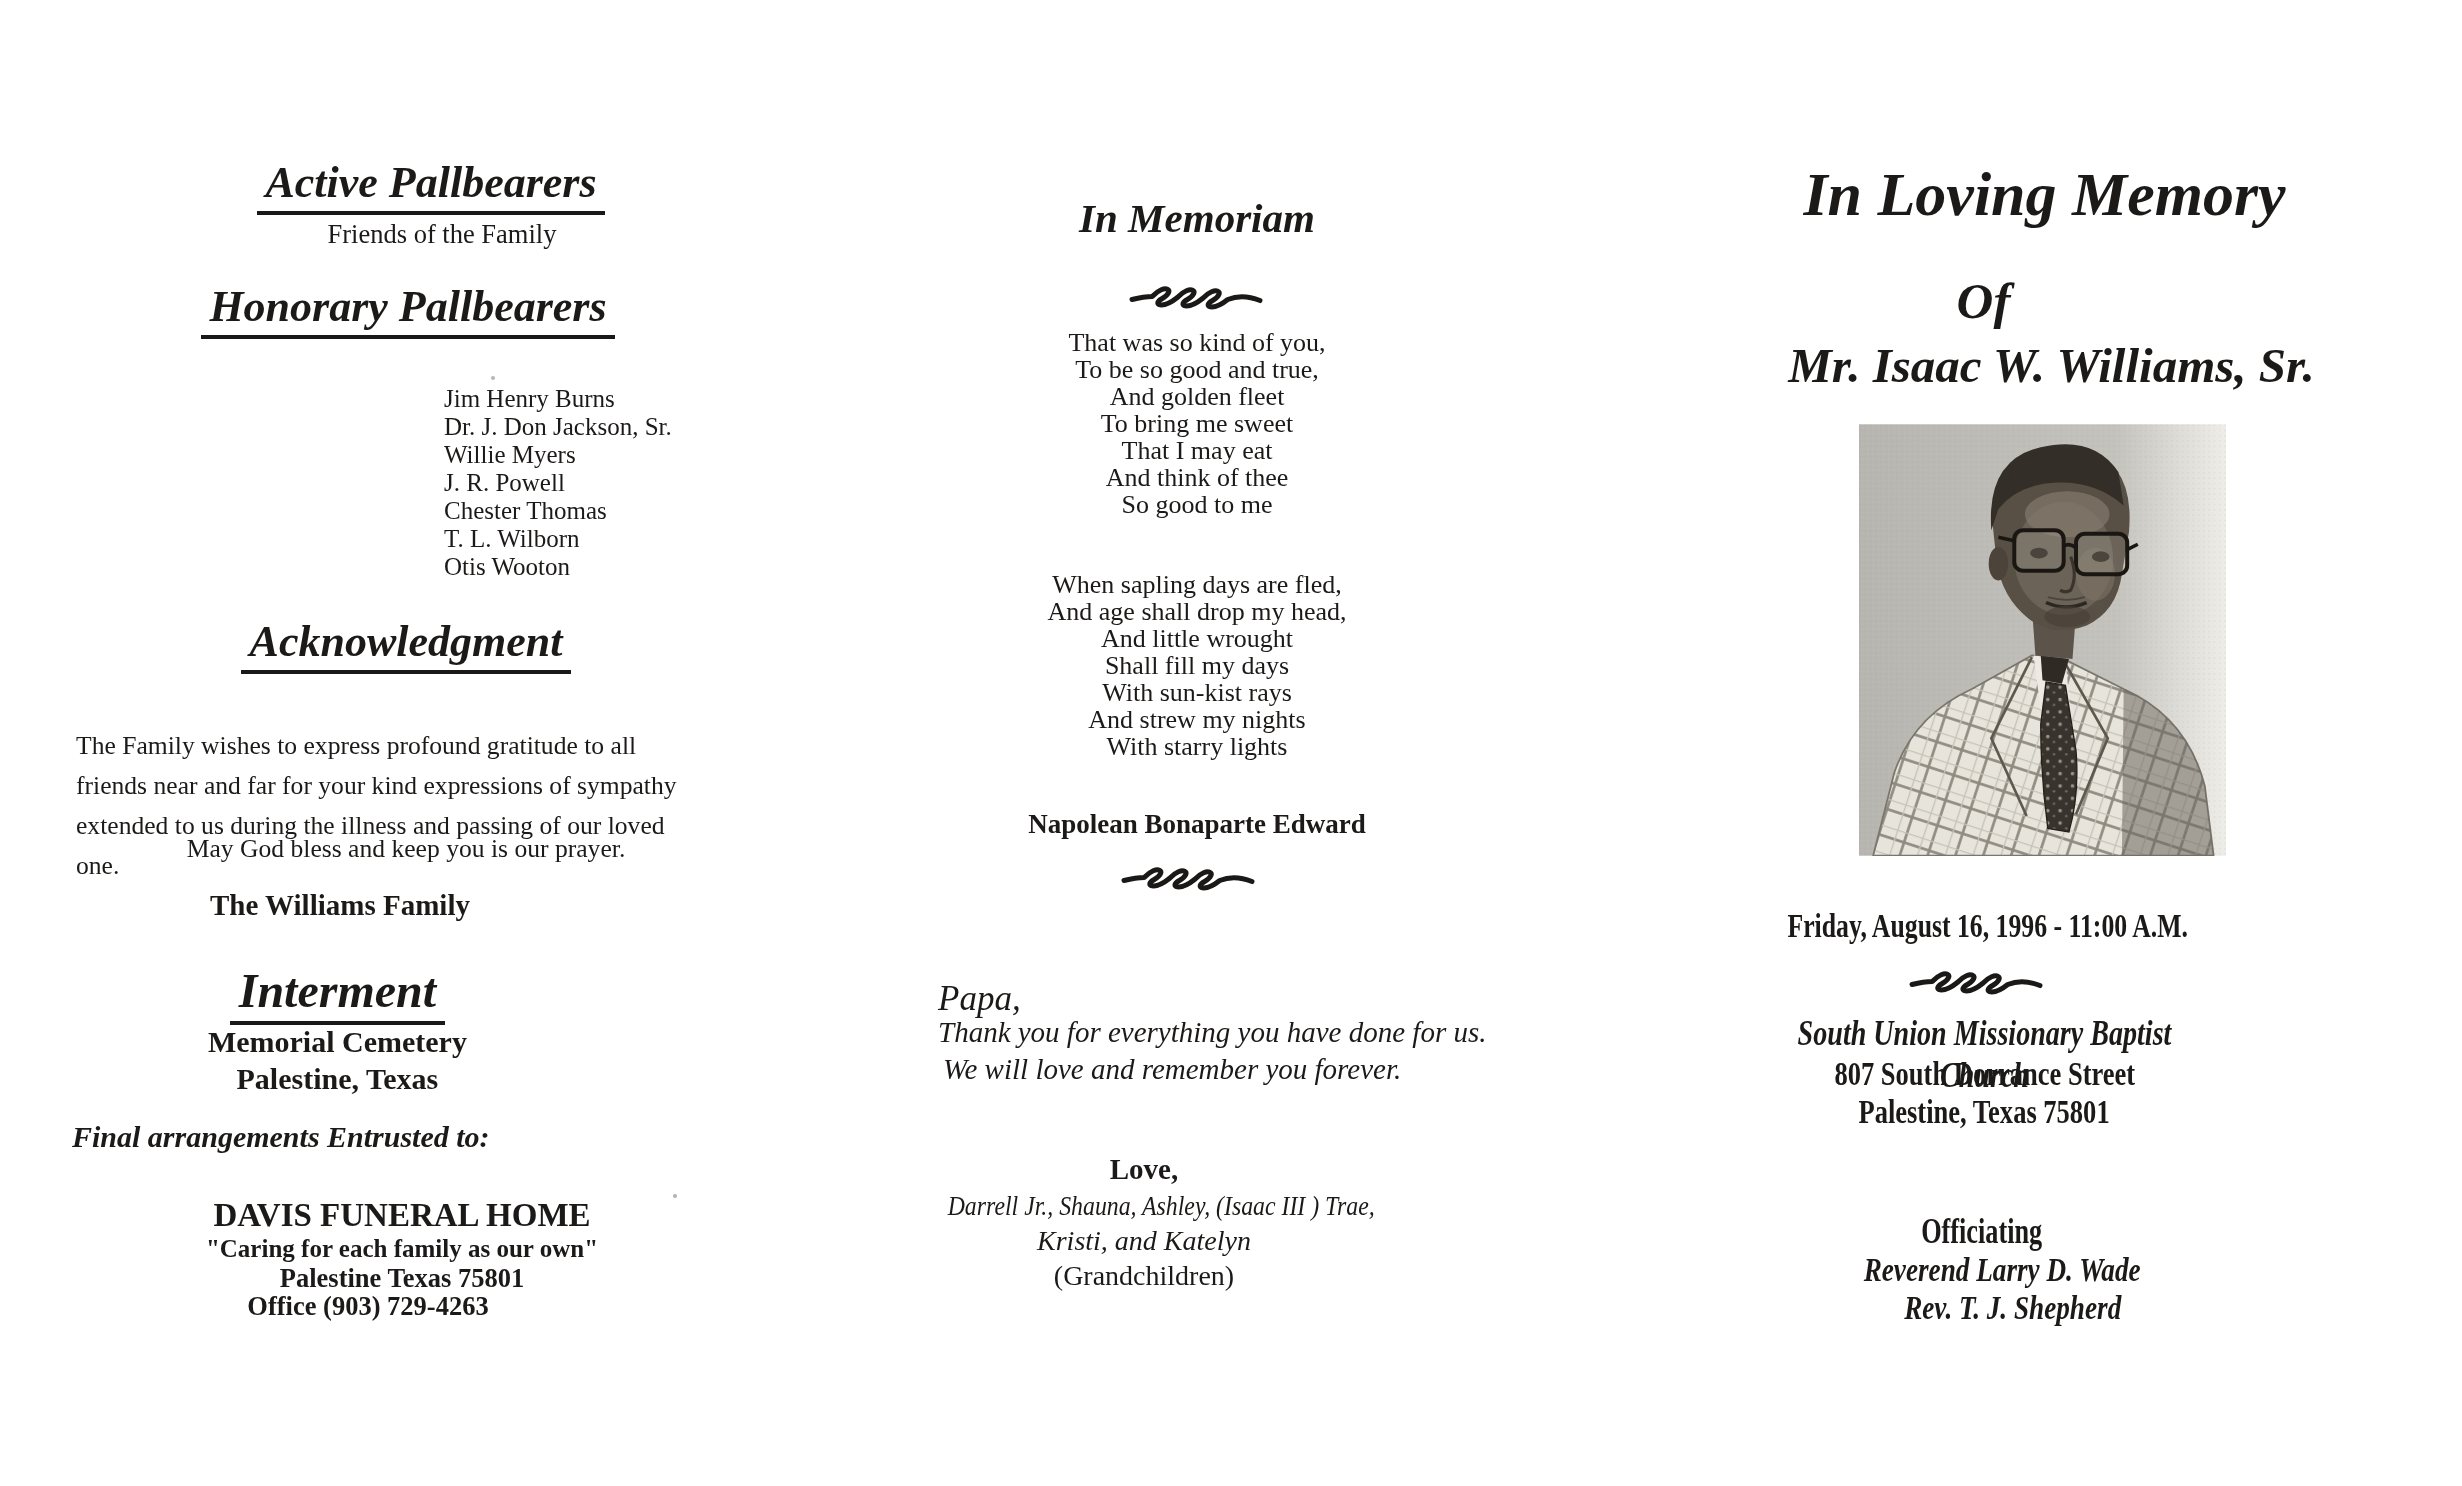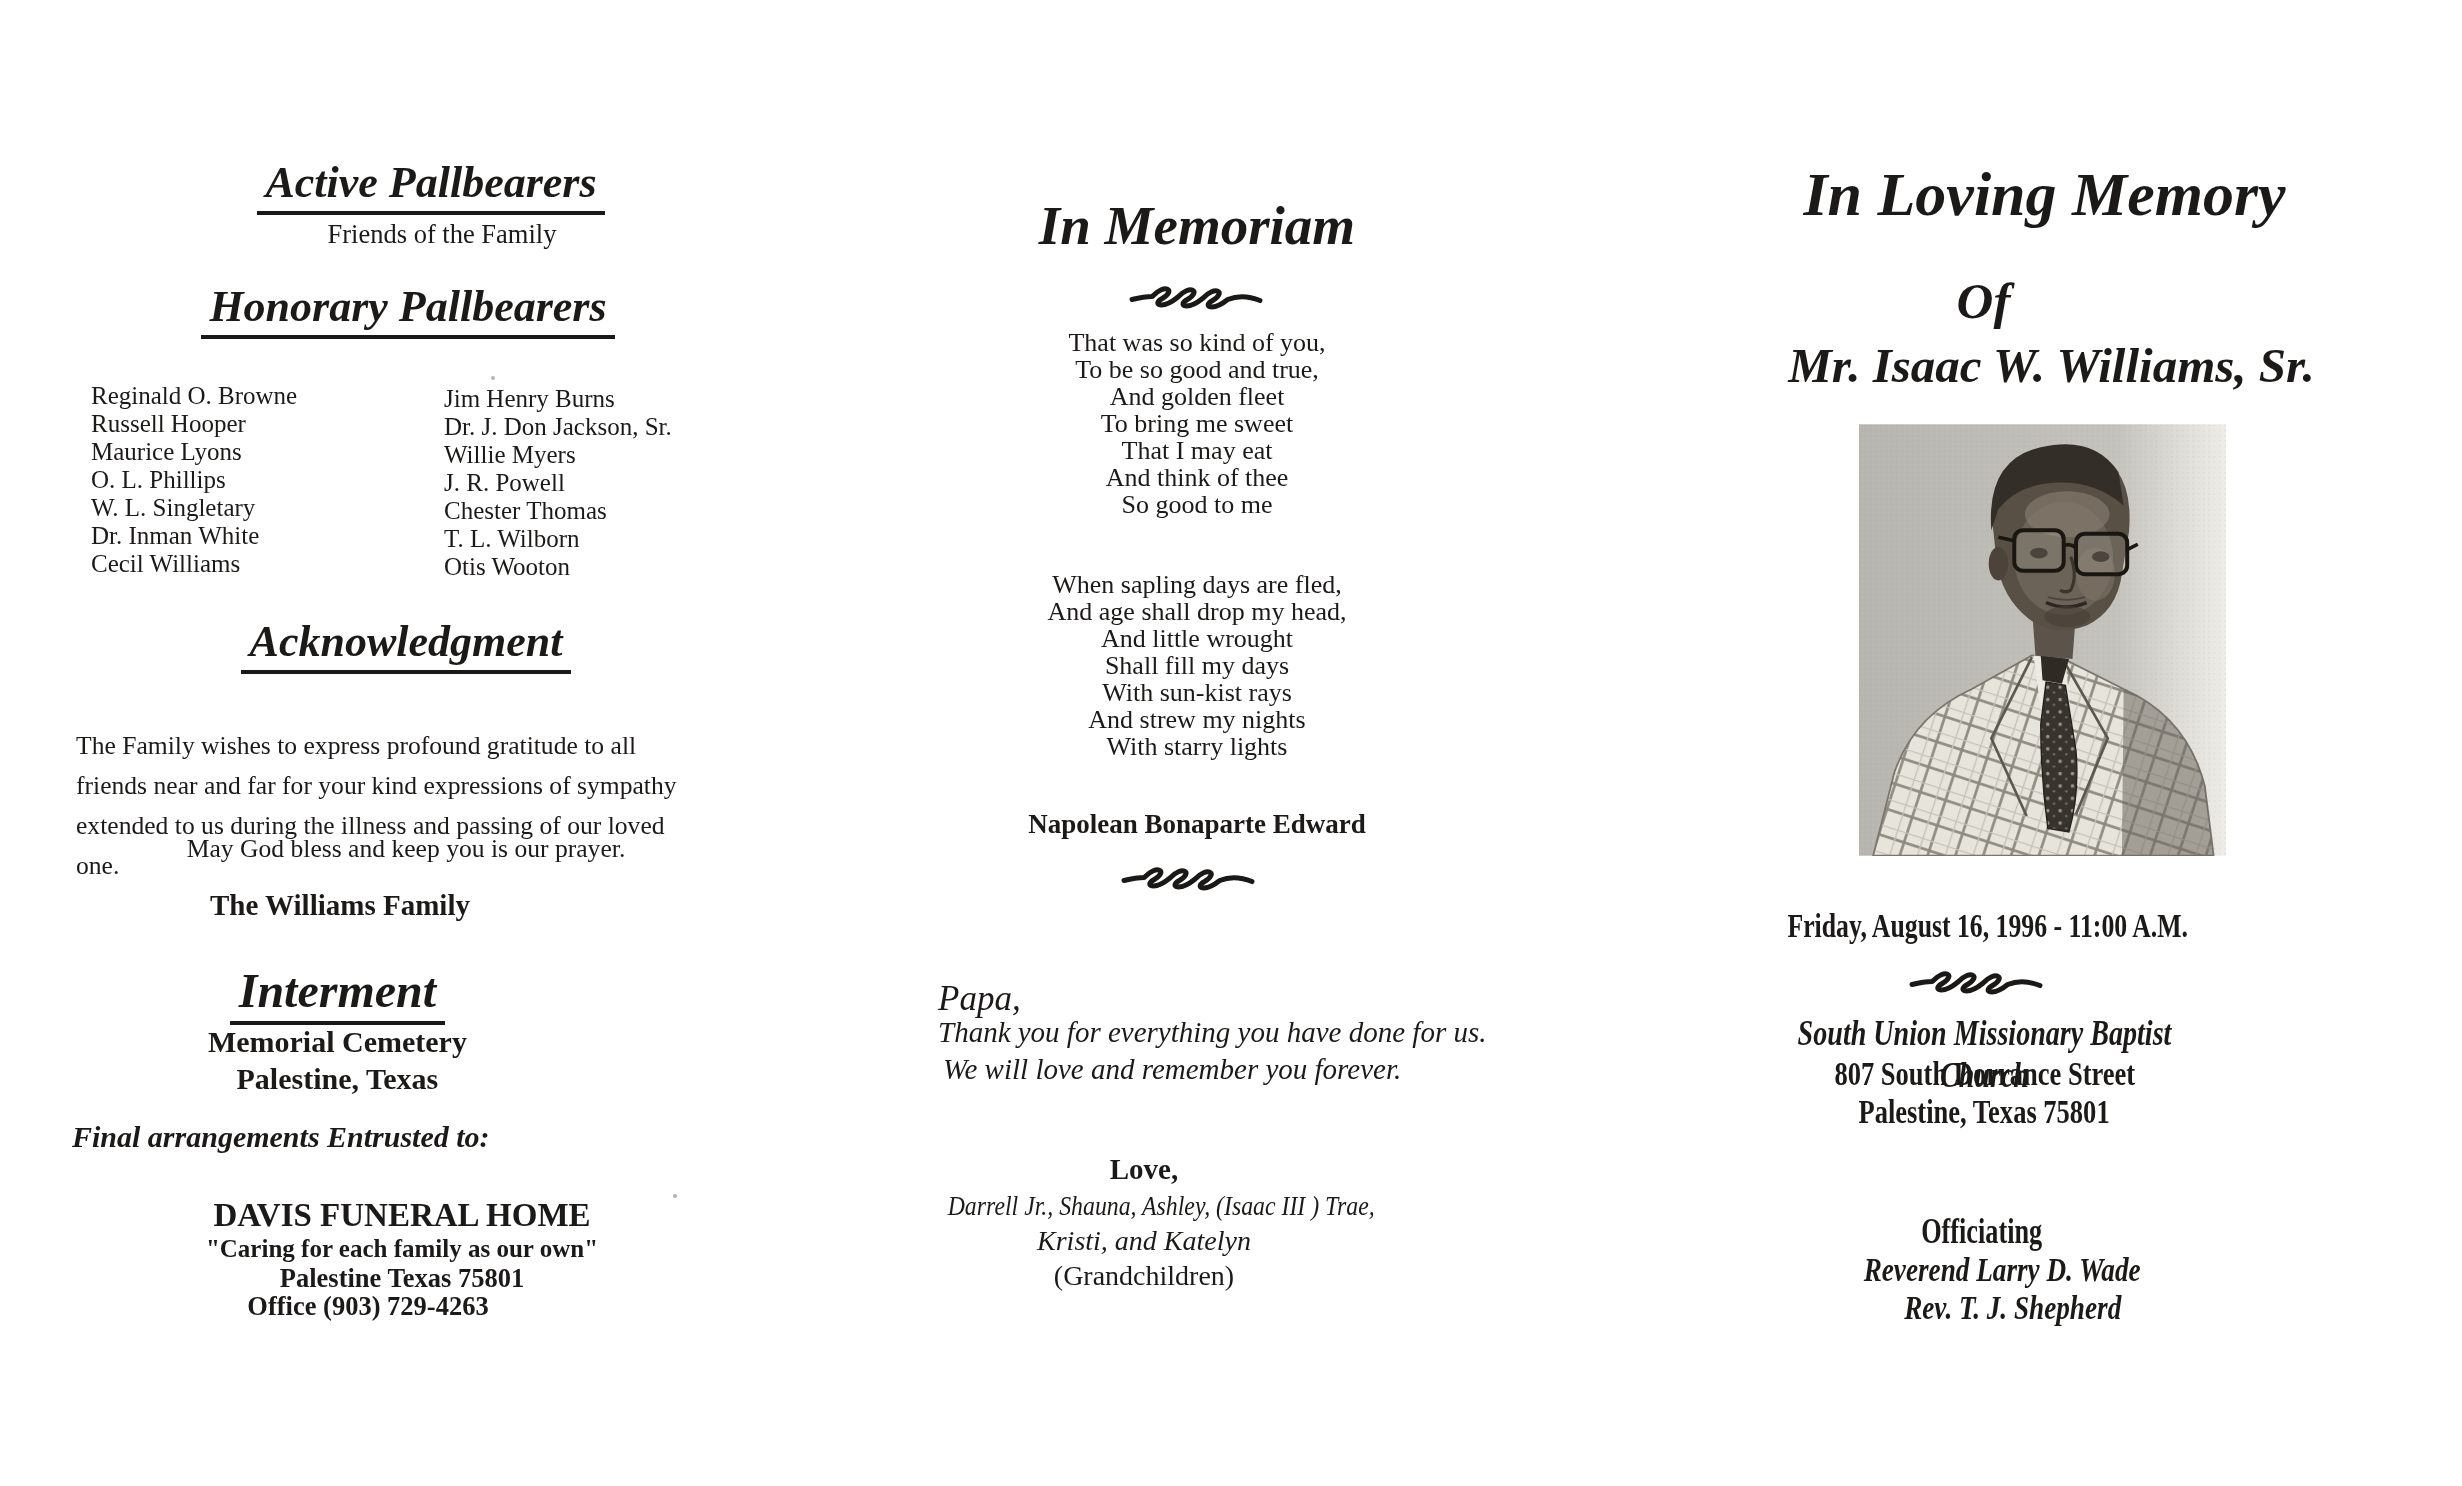--- a/index.html
+++ b/index.html
@@ -30,29 +30,20 @@
 
   <div class="abs c" style="left:113px;top:157px;width:636px;">
     <span class="bi u" style="font-size:44px;">Active Pallbearers</span>
   </div>
   <div class="abs c" style="left:124px;top:219px;width:636px;font-size:26.5px;">Friends of the Family</div>
 
   <div class="abs c" style="left:90px;top:281px;width:636px;">
     <span class="bi u" style="font-size:44px;">Honorary Pallbearers</span>
   </div>
 
-  <div class="abs names" style="left:91px;top:382px;width:300px;">
-      <div>Reginald O. Browne</div>
-      <div>Russell Hooper</div>
-      <div>Maurice Lyons</div>
-      <div>O. L. Phillips</div>
-      <div>W. L. Singletary</div>
-      <div>Dr. Inman White</div>
-      <div>Cecil Williams</div>
-    </div>
   <div class="abs names" style="left:444px;top:385px;width:300px;">
       <div>Jim Henry Burns</div>
       <div>Dr. J. Don Jackson, Sr.</div>
       <div>Willie Myers</div>
       <div>J. R. Powell</div>
       <div>Chester Thomas</div>
       <div>T. L. Wilborn</div>
       <div>Otis Wooton</div>
     </div>
 
@@ -68,21 +59,21 @@
   </div>
   <div class="abs c b" style="left:19.4px;top:1025px;width:636px;font-size:30px;">Memorial  Cemetery</div>
   <div class="abs c b" style="left:19.4px;top:1062px;width:636px;font-size:30px;">Palestine, Texas</div>
 
   <div class="abs bi" style="left:72px;top:1120px;width:618px;font-size:30px;">Final arrangements Entrusted to:</div>
   <div class="abs c b" style="left:84px;top:1197px;width:636px;font-size:33px;">DAVIS FUNERAL HOME</div>
   <div class="abs c b" style="left:84px;top:1235px;width:636px;font-size:25px;">"Caring for each family as our own"</div>
   <div class="abs c b" style="left:84px;top:1263px;width:636px;font-size:26.5px;">Palestine Texas  75801</div>
   <div class="abs c b" style="left:50px;top:1291px;width:636px;font-size:26.5px;">Office (903) 729-4263</div>
 
-  <div class="abs c bi" style="left:879px;top:194px;width:636px;font-size:55px;">In Memoriam</div>
+  <div class="abs c bi" style="left:879px;top:194px;width:636px;font-size:41px;">In Memoriam</div>
 
   <div class="abs" style="left:1126px;top:281px;">
     <svg width="141" height="33" viewBox="0 0 140 32" aria-hidden="true">
       <path d="M6 18 c 8 -2 14 -3 20 -3 c 13 -14 24 -6 10 2 c -11 6 0 11 15 -1 c 13 -14 24 -6 10 2 c -11 6 0 11 15 -1 c 13 -14 24 -6 10 2 c -11 6 0 11 15 -1 c 10 -4 22 -3 32 1" fill="none" stroke="#1b1917" stroke-width="5" stroke-linecap="round" stroke-linejoin="round"></path>
     </svg>
   </div>
 
   <div class="abs c poem" style="left:879px;top:329px;width:636px;">
       <div>That was so kind of you,</div>
       <div>To be so good and true,</div>

